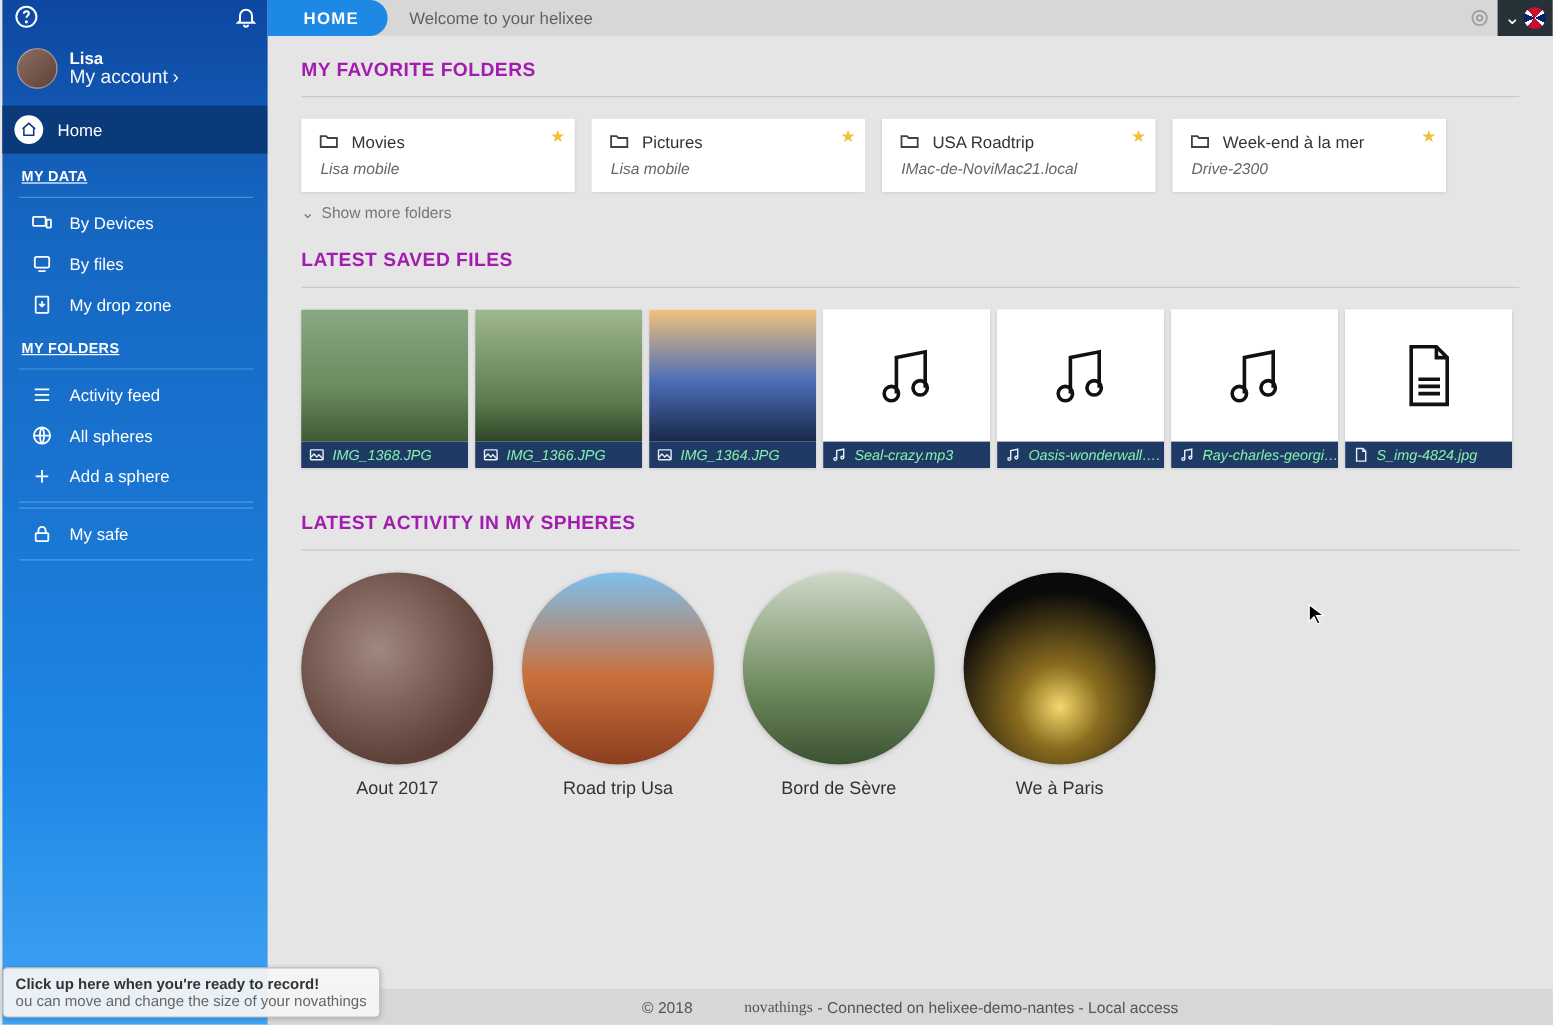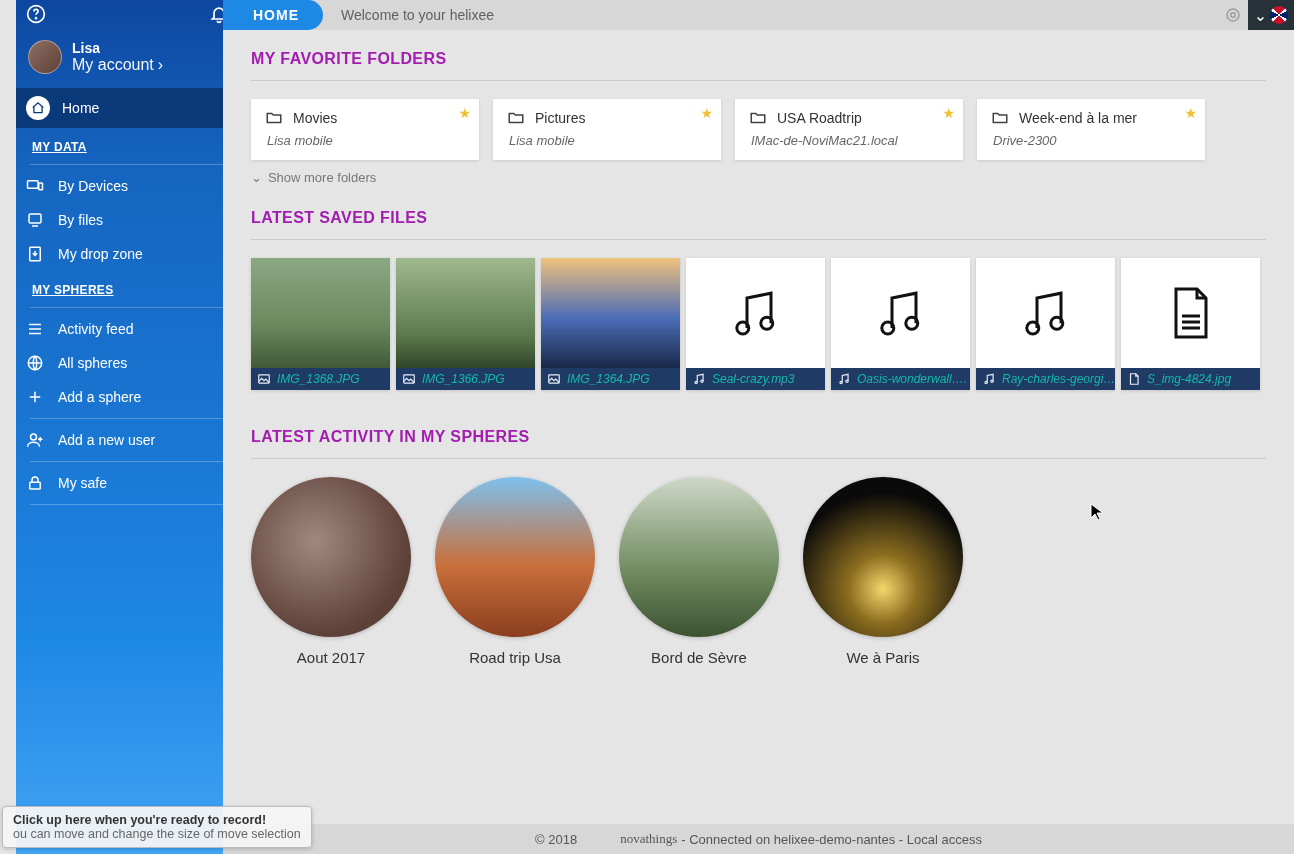--- a/index.html
+++ b/index.html
@@ -1,33 +1,33 @@
 <!DOCTYPE html>
 <html><head>
 <meta charset="utf-8">
 <style>
 * { margin:0; padding:0; box-sizing:border-box; font-family:"Segoe UI",Arial,sans-serif; }
 body { width:1294px; height:854px; overflow:hidden; background:#e5e5e5; position:relative; }
 
 
-.sidebar { position:absolute; left:16px; top:0; width:223px; height:854px;
+.sidebar { position:absolute; left:2px; top:0; width:223px; height:854px;
   background:linear-gradient(180deg,#0d47a1 0%,#1565c0 20%,#1976d2 50%,#1e88e5 75%,#42a5f5 100%);
   color:#fff; }
 .sb-top { height:32px; display:flex; align-items:center; justify-content:space-between; padding:0 10px; }
 .sb-top svg { width:20px; height:20px; stroke:#fff; fill:none; stroke-width:2; }
 .sb-user { display:flex; align-items:center; padding:8px 12px 14px; gap:10px; }
 .avatar { width:34px; height:34px; border-radius:50%; background:linear-gradient(135deg,#8d6e63,#5d4037); border:1px solid rgba(255,255,255,.4); }
 .sb-user-name { font-weight:600; font-size:14px; }
 .sb-user-acc { font-size:16px; display:flex; align-items:center; gap:4px; opacity:.95; }
 .sb-home { background:#0b3a7a; display:flex; align-items:center; gap:12px; padding:8px 10px; font-size:14px; font-weight:500; }
 .sb-home .circ { width:24px; height:24px; border-radius:50%; background:#fff; display:flex; align-items:center; justify-content:center; }
 .sb-home .circ svg{ width:14px; height:14px; stroke:#0b3a7a; fill:none; stroke-width:2.2;}
 .sb-section { font-size:12px; font-weight:600; padding:12px 16px 6px; letter-spacing:.3px;text-decoration:underline; }
 .sb-hr { border:0; border-top:1px solid rgba(255,255,255,.25); margin:4px 14px; }
-.sb-item { display:flex; align-items:center; gap:14px; padding:8px 10px; font-size:14px; cursor:pointer; }
+.sb-item { display:flex; align-items:center; gap:14px; padding:8px 24px; font-size:14px; cursor:pointer; }
 .sb-item svg { width:18px; height:18px; stroke:#fff; fill:none; stroke-width:2; flex:0 0 18px; }
 
 
 .header { position:absolute; left:223px; top:0; right:0; height:30px; background:#d7d7d7; display:flex; align-items:center; }
 .tab-home { background:#1e88e5; color:#fff; border-radius:0 16px 16px 0; padding:5px 24px 5px 30px; font-weight:600; letter-spacing:1px; font-size:14px; height:30px; display:flex; align-items:center; }
 .welcome { padding-left:18px; color:#616161; font-size:14px; }
 .hdr-right { margin-left:auto; display:flex; align-items:center; height:30px; }
 .hdr-icon { width:30px; height:30px; display:flex; align-items:center; justify-content:center; }
 .hdr-icon svg{width:18px;height:18px;stroke:#9e9e9e;fill:none;stroke-width:2;}
 .hdr-dark { background:#263238; width:46px; height:30px; display:flex; align-items:center; justify-content:space-around; padding:0 4px;}
@@ -52,21 +52,21 @@
 
 
 .files-row { display:flex; gap:6px; }
 .file-card { width:139px; background:#fff; box-shadow:0 1px 3px rgba(0,0,0,.15); cursor:pointer; }
 .file-thumb { height:110px; display:flex; align-items:center; justify-content:center; background:#fff; overflow:hidden; }
 .file-thumb.img1{background:linear-gradient(#8aa882 0%,#6b8a5f 60%,#3f5a36 100%);}
 .file-thumb.img2{background:linear-gradient(#a0b88f 0%,#5c7a4e 70%,#2f4527 100%);}
 .file-thumb.img3{background:linear-gradient(#f0c27b 0%,#4b6cb7 55%,#182848 100%);}
 .file-thumb svg.music{width:60px;height:60px;stroke:#111;fill:none;stroke-width:5;}
 .file-thumb svg.doc{width:52px;height:60px;stroke:#111;fill:none;stroke-width:5;}
-.file-label { background:#203a66; color:#14b8a6; font-size:12px; font-style:italic; padding:4px 6px; display:flex; align-items:center; gap:6px; white-space:nowrap; overflow:hidden; text-overflow:ellipsis;}
+.file-label { background:#203a66; color:#86efac; font-size:12px; font-style:italic; padding:4px 6px; display:flex; align-items:center; gap:6px; white-space:nowrap; overflow:hidden; text-overflow:ellipsis;}
 .file-label svg{width:14px;height:14px;stroke:#e8eef7;fill:none;stroke-width:2;flex:0 0 14px;}
 
 
 .spheres-row { display:flex; gap:24px; margin-top:6px;}
 .sphere { width:160px; text-align:center; cursor:pointer;}
 .sphere-img { width:160px; height:160px; border-radius:50%; margin-bottom:12px; box-shadow:0 1px 4px rgba(0,0,0,.2);}
 .sphere-name { font-size:15px; color:#333;}
 .sp1{background:radial-gradient(circle at 40% 40%,#a1887f,#5d4037 70%);}
 .sp2{background:linear-gradient(#7ec0ee 0%,#c96f3b 55%,#8b3e1f 100%);}
 .sp3{background:linear-gradient(#cfd8c8 0%,#6e8a5e 60%,#3c5232 100%);}
@@ -137,21 +137,21 @@
     <span>By files</span>
   </div>
   <div class="sb-item">
     <svg viewBox="0 0 24 24">
         <rect x="5" y="3" width="14" height="18" rx="1"></rect>
         <path d="M12 8v6m-3-3l3 3 3-3"></path>
       </svg>
     <span>My drop zone</span>
   </div>
 
-  <div class="sb-section">MY SPHERES</div>
+  <div class="sb-section">MY FOLDERS</div>
   <hr class="sb-hr">
   <div class="sb-item">
     <svg viewBox="0 0 24 24">
         <path d="M4 6h16M4 12h16M4 18h16"></path>
       </svg>
     <span>Activity feed</span>
   </div>
   <div class="sb-item">
     <svg viewBox="0 0 24 24">
         <circle cx="12" cy="12" r="9"></circle>
@@ -159,28 +159,20 @@
       </svg>
     <span>All spheres</span>
   </div>
   <div class="sb-item">
     <svg viewBox="0 0 24 24">
         <path d="M12 5v14M5 12h14"></path>
       </svg>
     <span>Add a sphere</span>
   </div>
   <hr class="sb-hr">
-  <div class="sb-item">
-    <svg viewBox="0 0 24 24">
-        <circle cx="10" cy="8" r="4"></circle>
-        <path d="M2 21c0-4 4-6 8-6s8 2 8 6"></path>
-        <path d="M19 8v6m-3-3h6"></path>
-      </svg>
-    <span>Add a new user</span>
-  </div>
   <hr class="sb-hr">
   <div class="sb-item">
     <svg viewBox="0 0 24 24">
         <rect x="5" y="11" width="14" height="9" rx="1"></rect>
         <path d="M8 11V8a4 4 0 118 0v3"></path>
       </svg>
     <span>My safe</span>
   </div>
   <hr class="sb-hr">
 </div>
@@ -376,20 +368,20 @@
 </div>
 
 <div class="footer">
   <span>© 2018</span>
   <span class="brand">novathings</span>
   <span>- Connected on helixee-demo-nantes - Local access</span>
 </div>
 
 <div class="recorder">
   <div class="line1">Click up here when you're ready to record!</div>
-  <div class="line2">ou can move and change the size of move selection</div>
+  <div class="line2">ou can move and change the size of your novathings</div>
 </div>
 
 <div class="cursor">
   <svg viewBox="0 0 14 18">
       <path d="M1 1l0 14 4-4 3 6 2-1-3-6h6z" fill="#000" stroke="#fff" stroke-width="1"></path>
     </svg>
 </div>
 
 </body></html>

